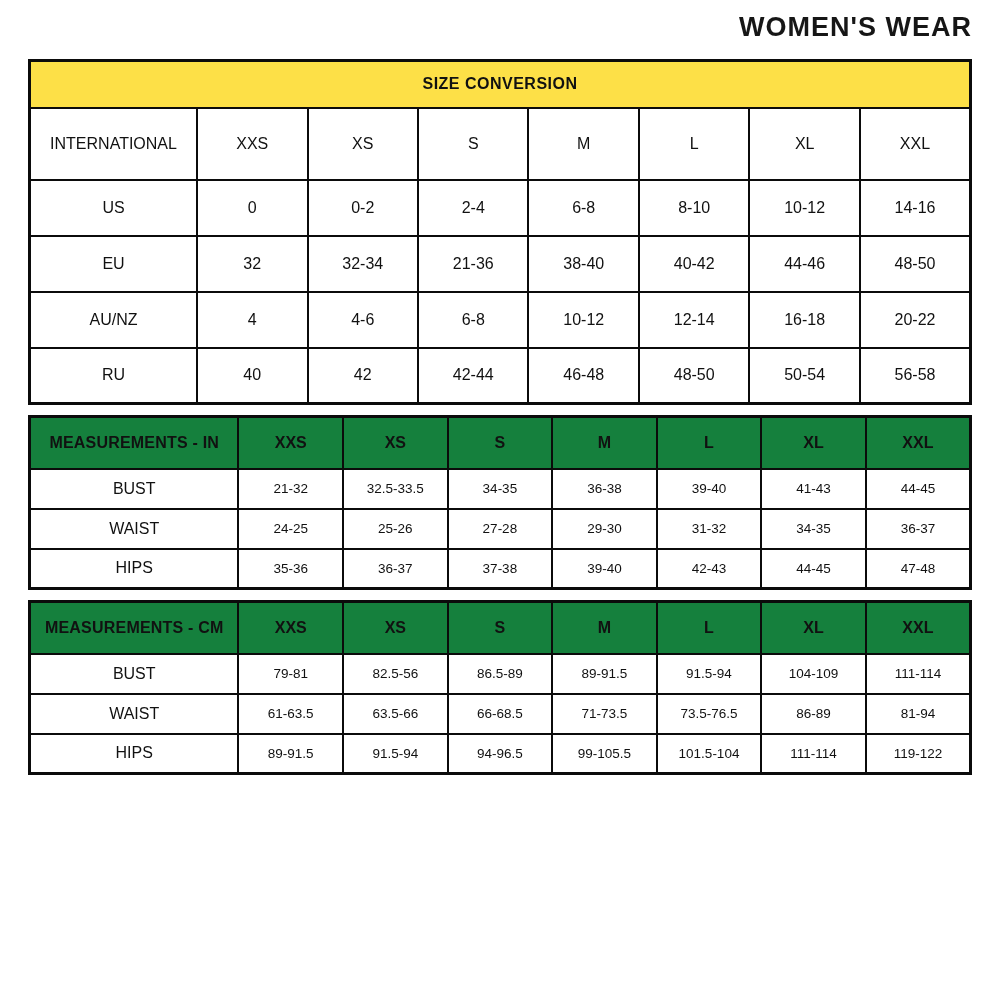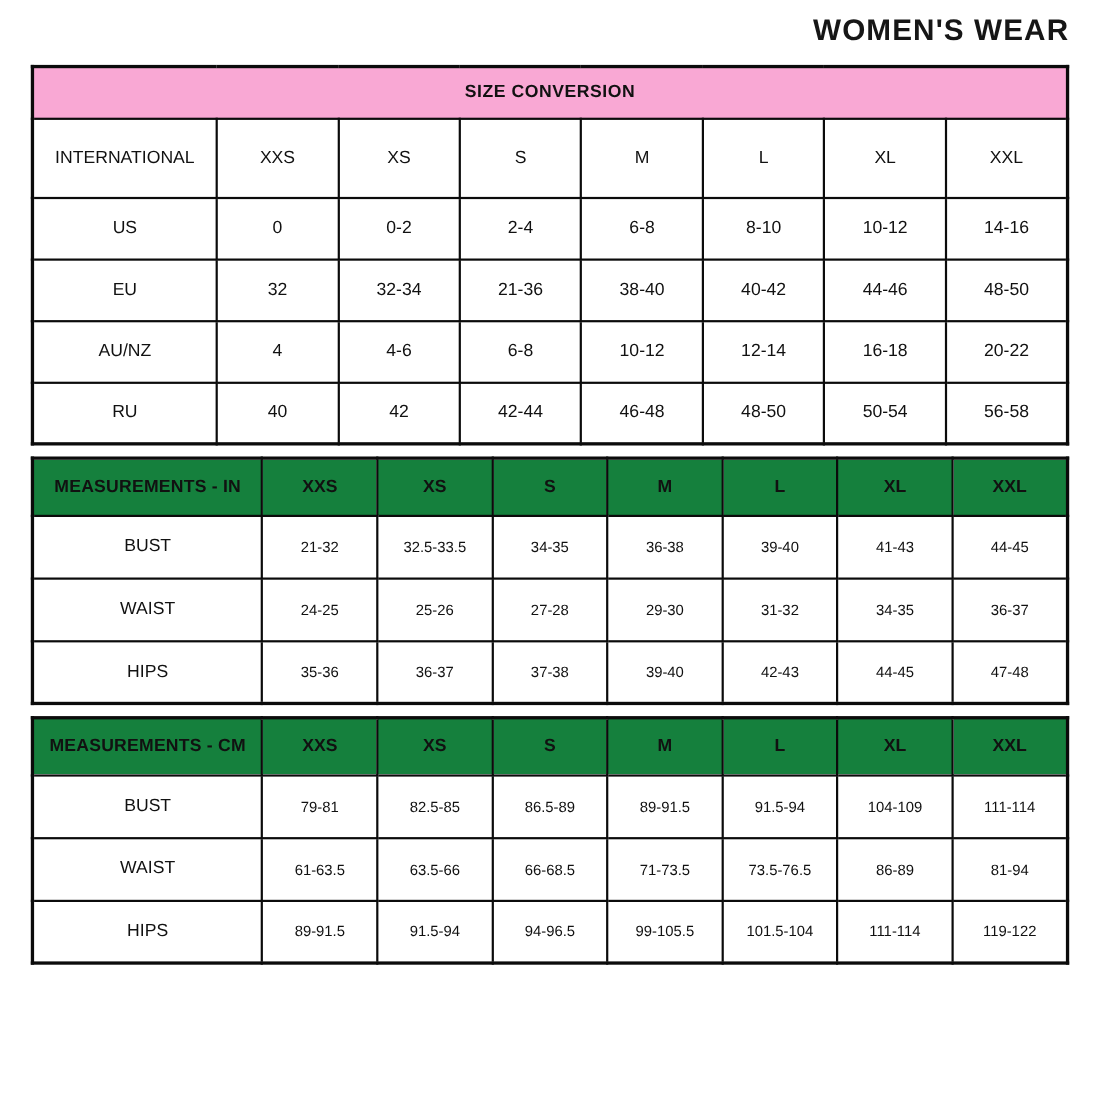--- a/index.html
+++ b/index.html
@@ -35,37 +35,37 @@
   }
   table { border-width: 3px; }
   td, th {
     text-align: center;
     vertical-align: middle;
     padding: 2px;
     overflow: hidden;
   }
   
   .t-conv .banner-cell {
-    background: #f9a8d4;
+    background: #fde047;
     font-weight: bold;
     font-size: 16px;
     letter-spacing: 0.5px;
     height: 47px;
   }
   .t-conv td { font-size: 16px; height: 56px; }
   .t-conv .intl-row td { height: 72px; }
   
   .t-meas thead th {
     background: #15803d;
     font-weight: bold;
     font-size: 16px;
     height: 52px;
   }
   .t-meas thead th.corner { font-size: 16px; letter-spacing: 0.2px; }
-  .t-meas tbody td { font-size: 13.5px; height: 57px; }
+  .t-meas tbody td { font-size: 13.5px; height: 40px; }
   .t-meas tbody td.row-label { font-size: 16px; }
 </style>
 </head>
 <body>
 
 <div class="page">
 
   <h1 class="page-title">WOMEN'S WEAR</h1>
 
   <table class="t-conv">
@@ -214,21 +214,21 @@
           <th>M</th>
           <th>L</th>
           <th>XL</th>
           <th>XXL</th>
         </tr>
       </thead>
     <tbody>
         <tr>
           <td class="row-label">BUST</td>
           <td>79-81</td>
-          <td>82.5-85</td>
+          <td>82.5-56</td>
           <td>86.5-89</td>
           <td>89-91.5</td>
           <td>91.5-94</td>
           <td>104-109</td>
           <td>111-114</td>
         </tr>
         <tr>
           <td class="row-label">WAIST</td>
           <td>61-63.5</td>
           <td>63.5-66</td>

